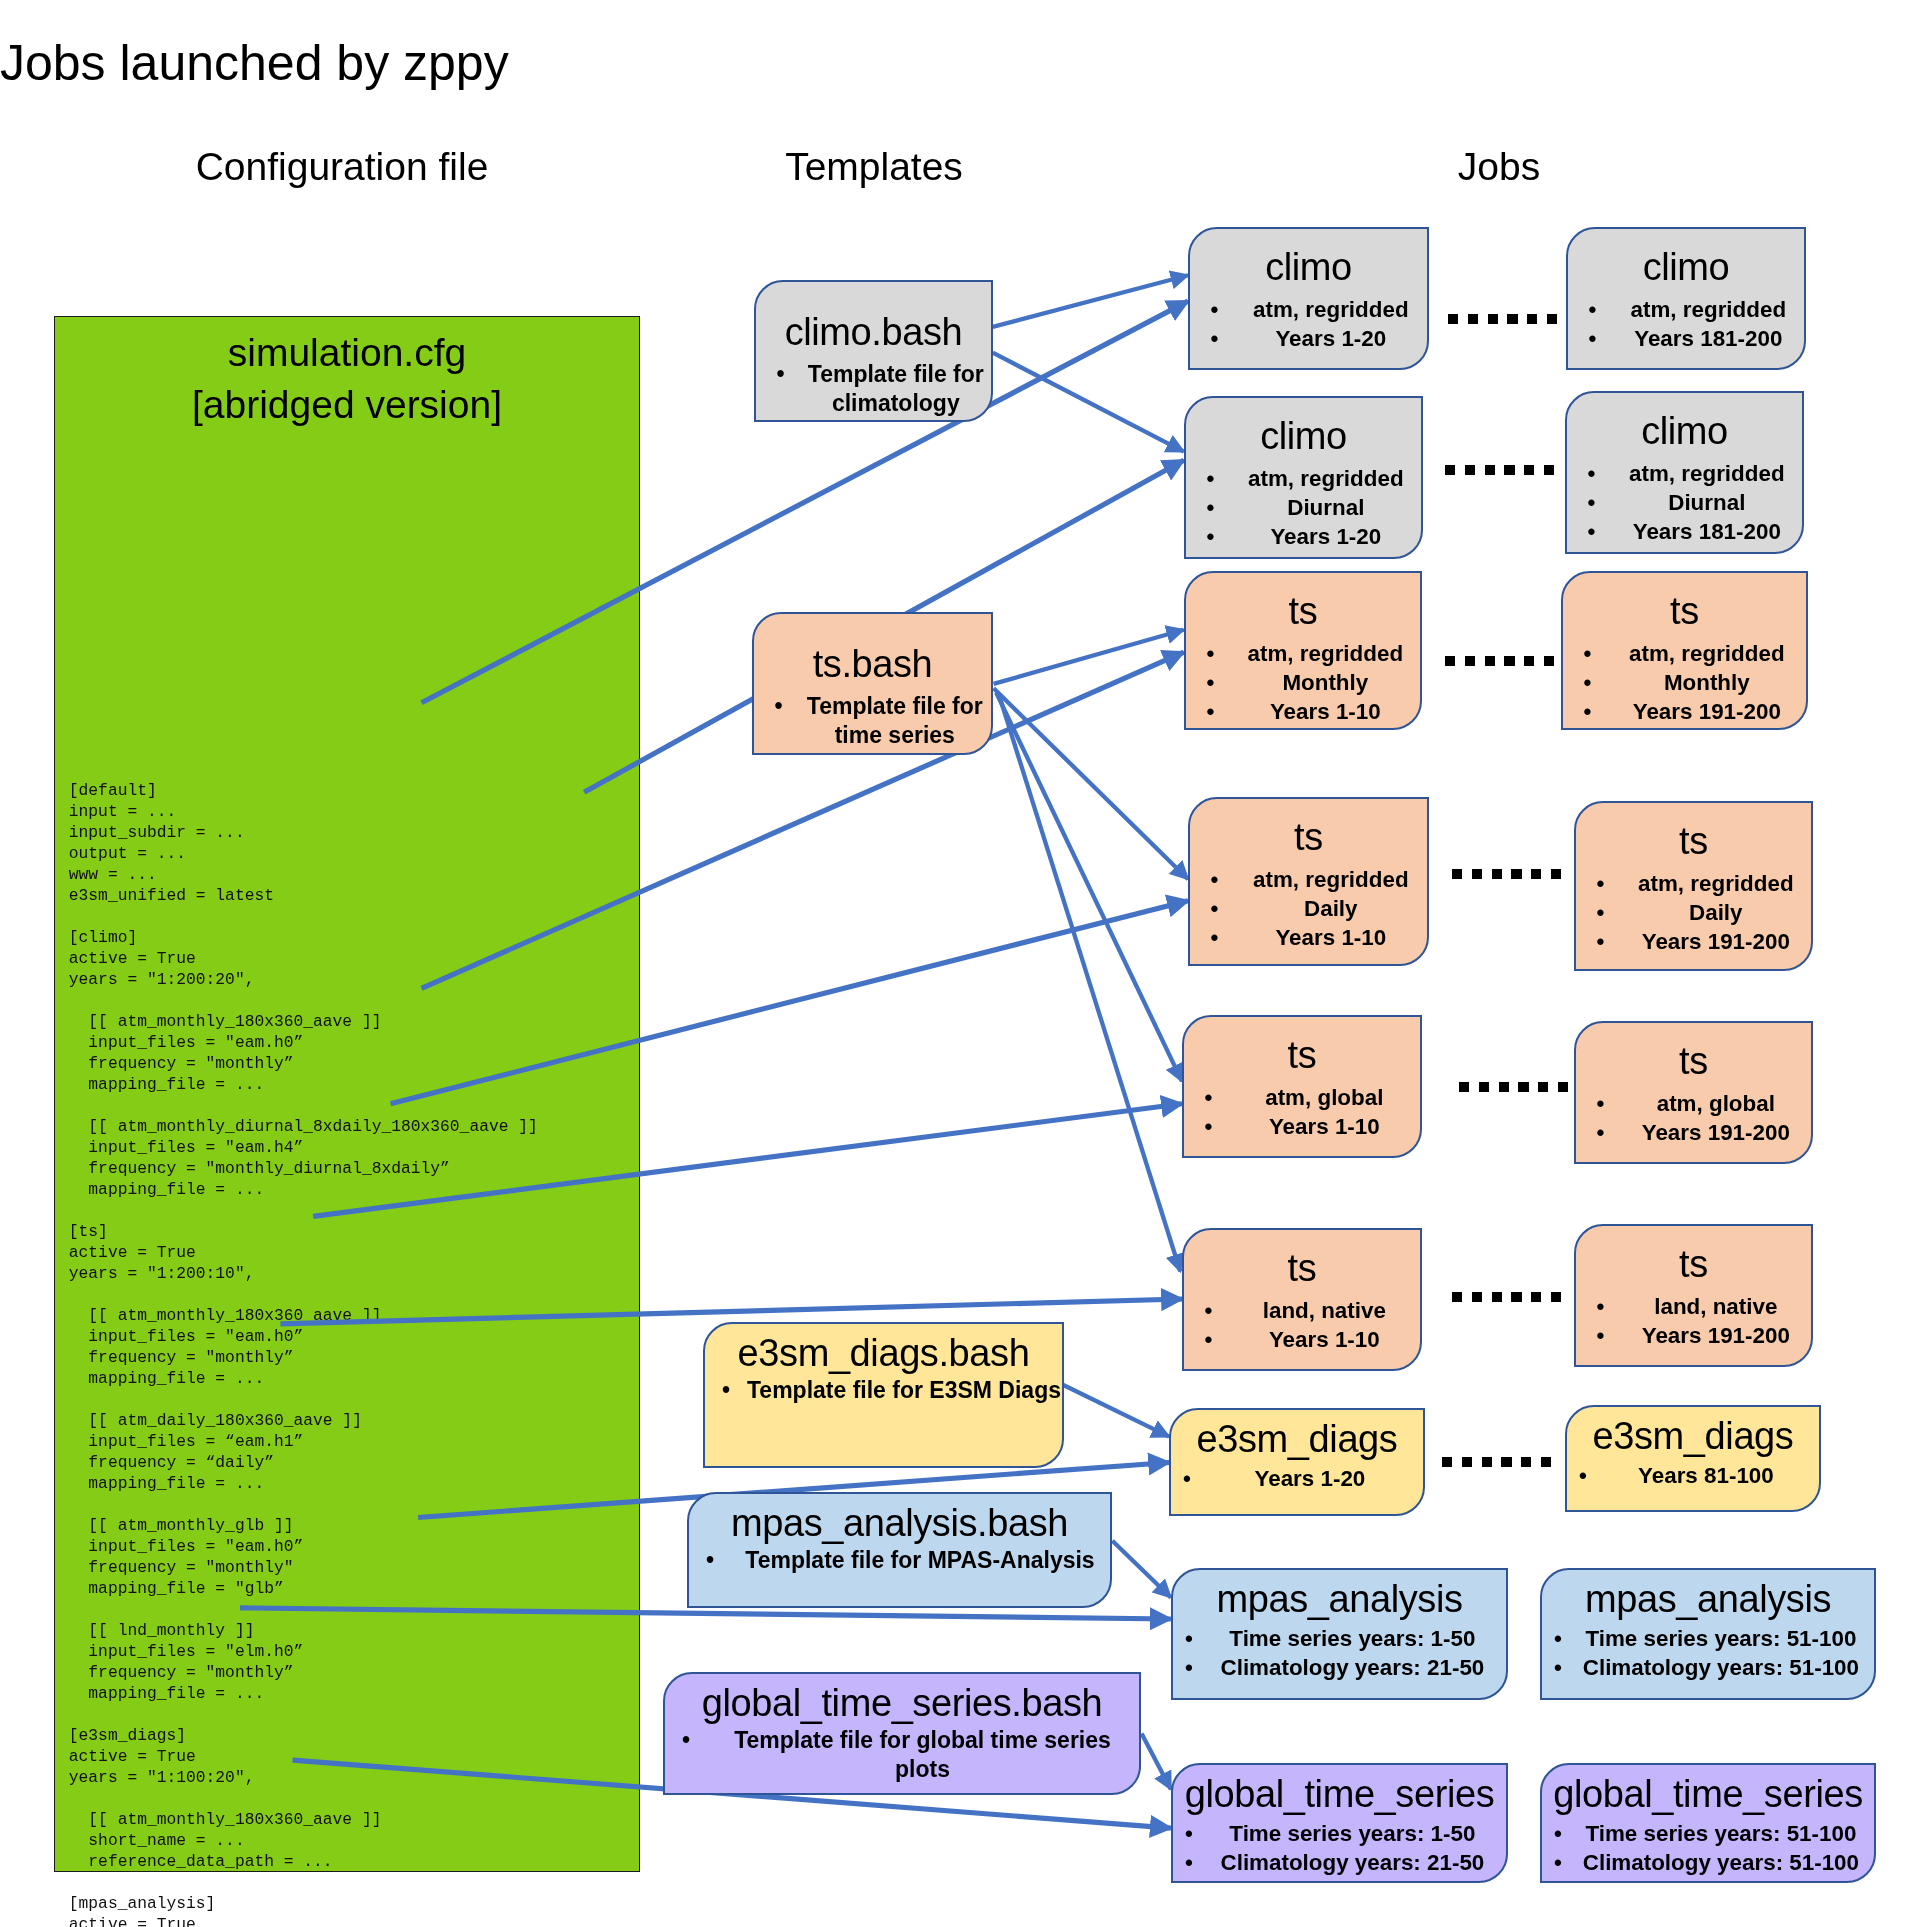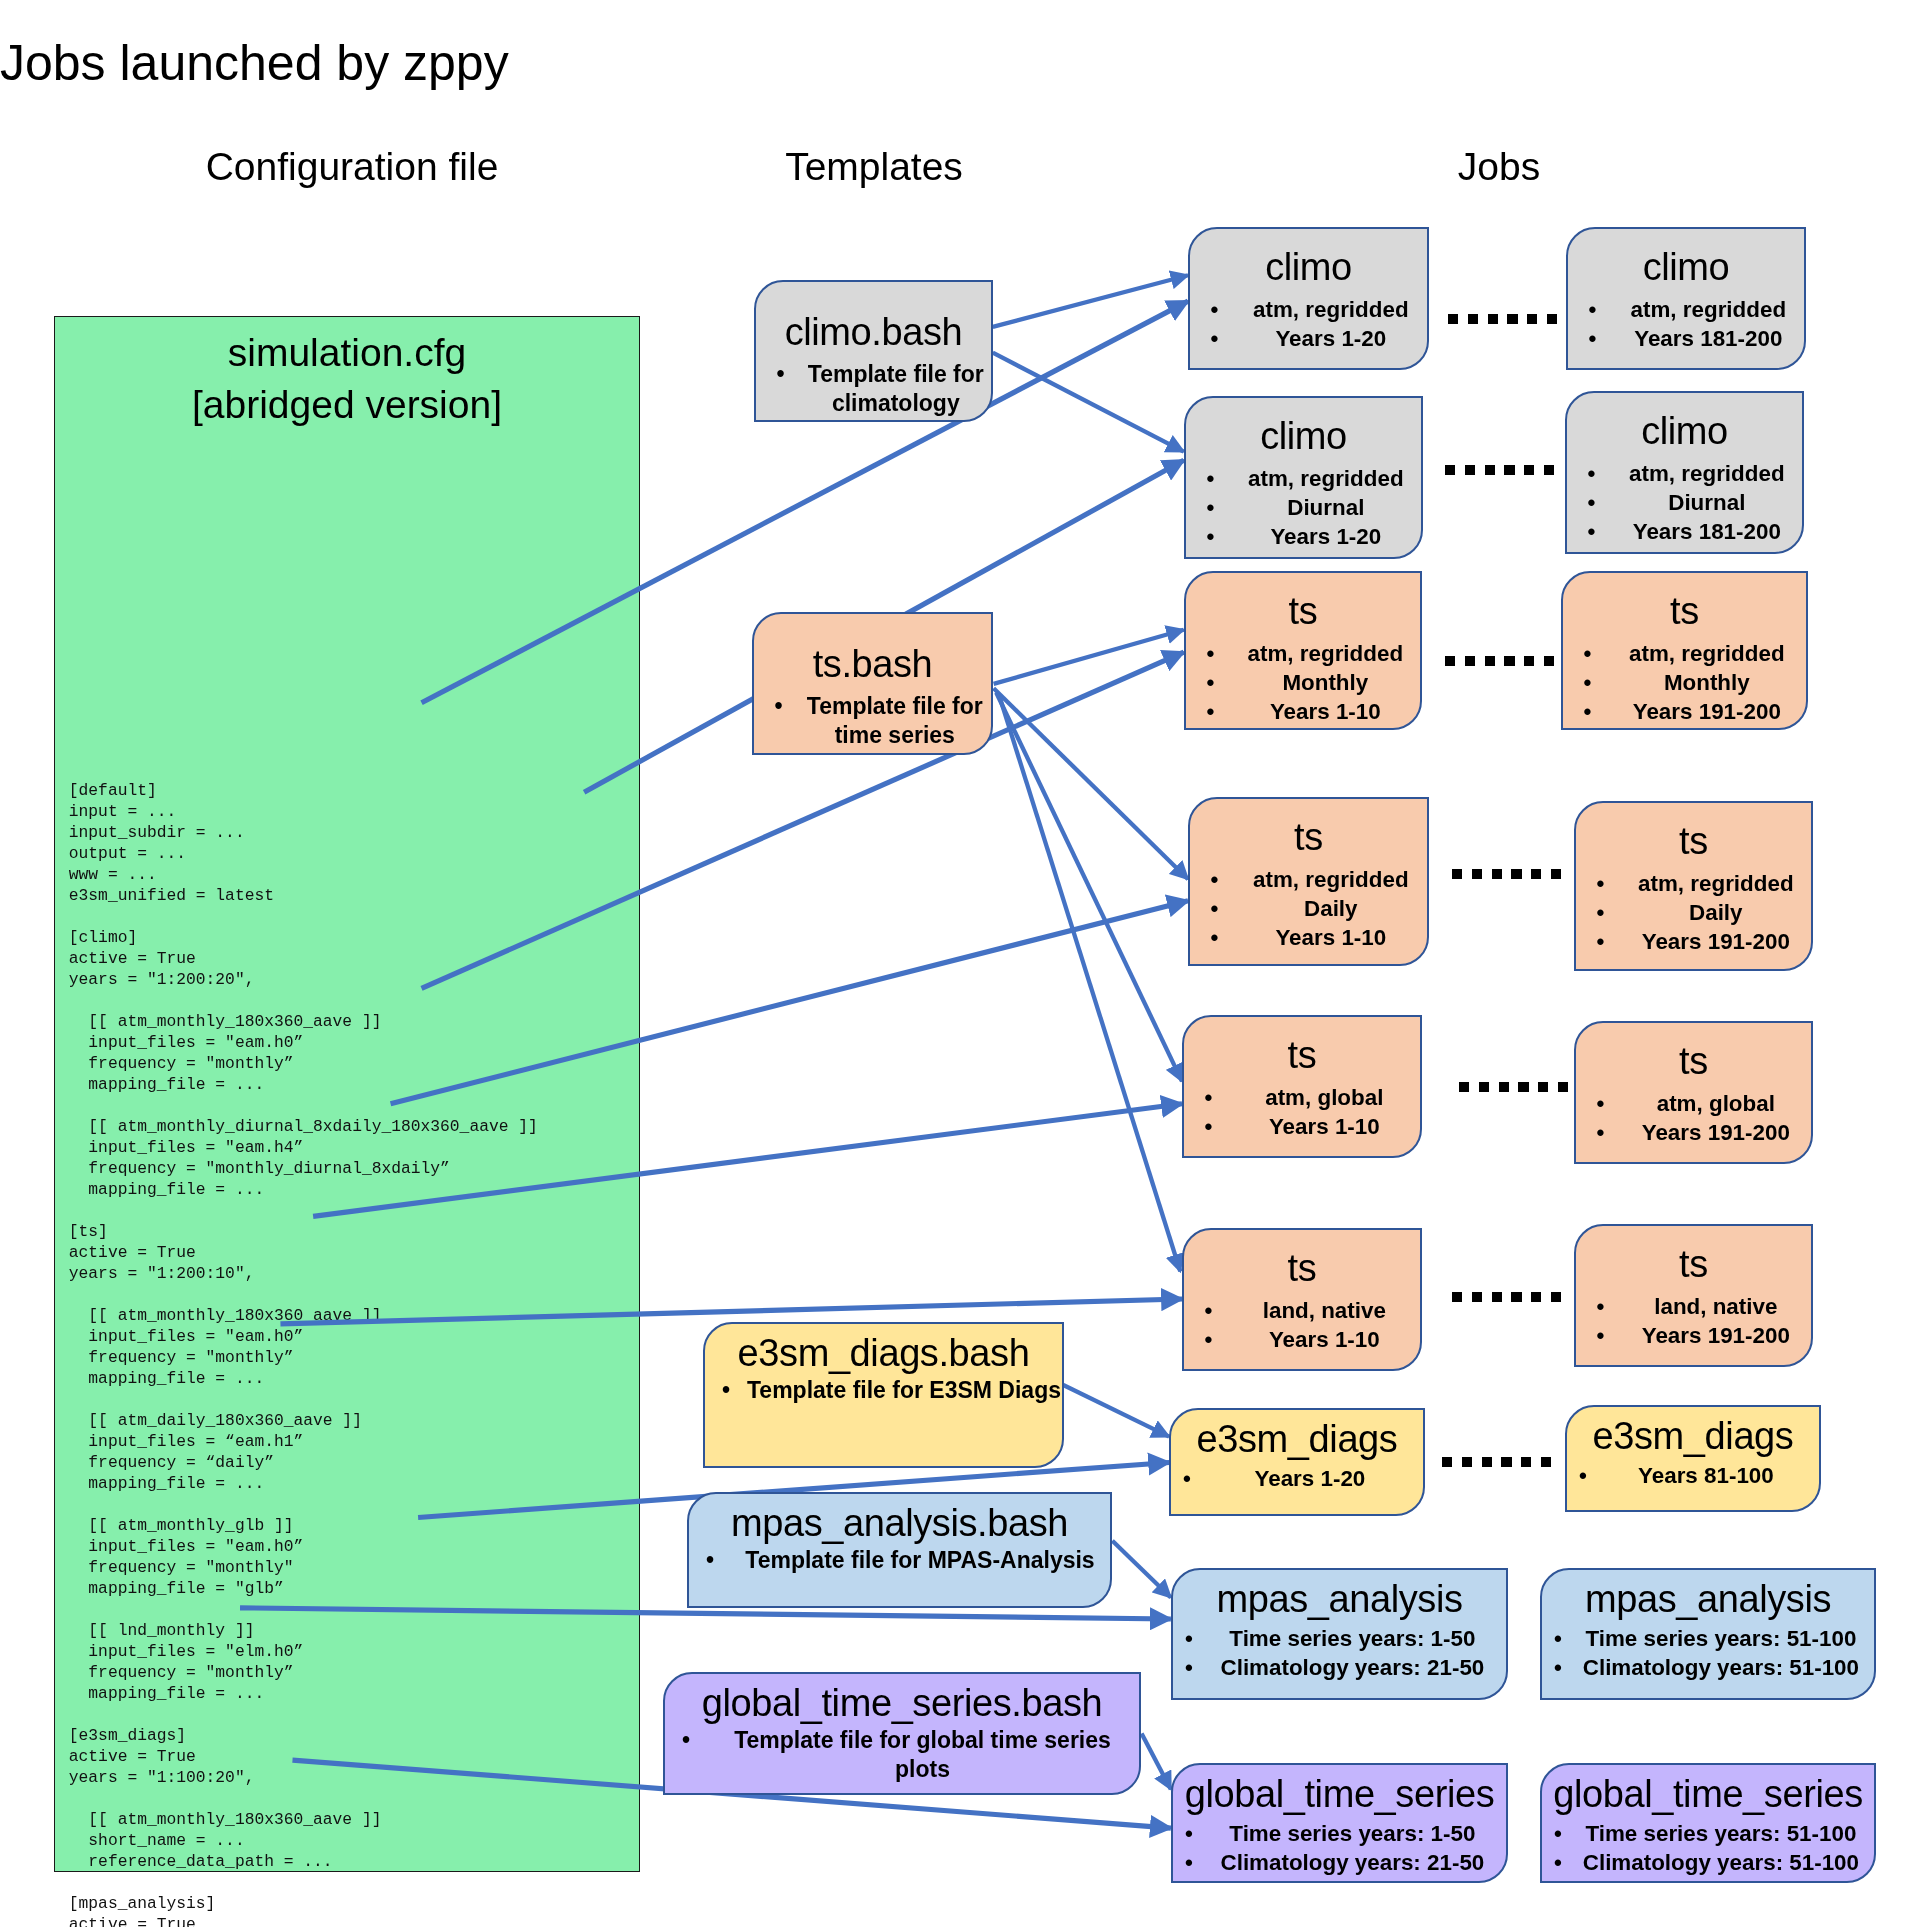--- a/index.html
+++ b/index.html
@@ -2,21 +2,21 @@
 <html style="font-size:13.8px"><head>
 <meta charset="utf-8">
 <style>
   html, body { margin:0; padding:0; background:#ffffff; }
   body { width:1927px; height:1927px; position:relative; overflow:hidden;
          font-family:"Liberation Sans", "DejaVu Sans", sans-serif; color:#000; }
   .title { position:absolute; left:0; width:1927px; top:34px; 
            font-size:50px; font-weight:normal; }
   .colhead { position:absolute; top:145px; font-size:39px; text-align:center; transform:translateX(-50%); white-space:nowrap; }
   .cfg { position:absolute; left:54px; top:316px; width:586px; height:1556px;
-         background:#86efac; border:1.7px solid #1a1a1a; box-sizing:border-box; }
+         background:#84cc16; border:1.7px solid #1a1a1a; box-sizing:border-box; }
   .cfg-title { position:absolute; left:0; width:100%; top:10.3px; text-align:center; font-size:39px; line-height:52px; }
   .cfg-code { position:absolute; left:13.8px; top:463px; margin:0;
               font-family:"Liberation Mono", "DejaVu Sans Mono", monospace; font-size:16.3px; line-height:21px; white-space:pre; color:#111; }
   .code-line { display:block; height:21px; }
   svg#links { position:absolute; left:0; top:0; width:1927px; height:1927px; }
   .box { position:absolute; box-sizing:border-box; border:2.2px solid #2f5597;
          border-radius:29px 0 29px 0; text-align:center; }
   .box .btitle { font-weight:normal; font-size:38px; line-height:45px; margin-top:15.5px; letter-spacing:-0.4px; }
   .box ul { list-style:none; margin:5.2px 0 0 0; padding:0 0 0 20.6px; text-align:center; }
   .box li { font-weight:bold; font-size:22.4px; line-height:29px; position:relative; padding-left:24px; }
@@ -31,21 +31,21 @@
   .compact .btitle { margin-top:6.9px; }
   .compact li { padding-left:13.8px; font-size:22.4px; }
   .compact ul { padding-left:12px; margin-top:1.7px; }
   .dots { position:absolute; height:10.3px; display:flex; gap:9.5px; }
   .dots span { width:10.3px; height:10.3px; background:#000; display:block; }
 </style>
 </head>
 <body>
 
 <div class="title">Jobs launched by zppy</div>
-<div class="colhead" style="left:352px">Configuration file</div>
+<div class="colhead" style="left:342px">Configuration file</div>
 <div class="colhead" style="left:874px">Templates</div>
 <div class="colhead" style="left:1499px">Jobs</div>
 
 <div class="cfg">
   <div class="cfg-title">
     <div>simulation.cfg</div>
     <div>[abridged version]</div>
   </div>
   <div class="cfg-code" id="cfg-code"><span class="code-line">[default]</span><span class="code-line">input = ...</span><span class="code-line">input_subdir = ...</span><span class="code-line">output = ...</span><span class="code-line">www = ...</span><span class="code-line">e3sm_unified = latest</span><span class="code-line"></span><span class="code-line">[climo]</span><span class="code-line">active = True</span><span class="code-line">years = "1:200:20",</span><span class="code-line"></span><span class="code-line">  [[ atm_monthly_180x360_aave ]]</span><span class="code-line">  input_files = "eam.h0”</span><span class="code-line">  frequency = "monthly”</span><span class="code-line">  mapping_file = ...</span><span class="code-line"></span><span class="code-line">  [[ atm_monthly_diurnal_8xdaily_180x360_aave ]]</span><span class="code-line">  input_files = "eam.h4”</span><span class="code-line">  frequency = "monthly_diurnal_8xdaily”</span><span class="code-line">  mapping_file = ...</span><span class="code-line"></span><span class="code-line">[ts]</span><span class="code-line">active = True</span><span class="code-line">years = "1:200:10",</span><span class="code-line"></span><span class="code-line">  [[ atm_monthly_180x360_aave ]]</span><span class="code-line">  input_files = "eam.h0”</span><span class="code-line">  frequency = "monthly”</span><span class="code-line">  mapping_file = ...</span><span class="code-line"></span><span class="code-line">  [[ atm_daily_180x360_aave ]]</span><span class="code-line">  input_files = “eam.h1”</span><span class="code-line">  frequency = “daily”</span><span class="code-line">  mapping_file = ...</span><span class="code-line"></span><span class="code-line">  [[ atm_monthly_glb ]]</span><span class="code-line">  input_files = "eam.h0”</span><span class="code-line">  frequency = "monthly"</span><span class="code-line">  mapping_file = "glb”</span><span class="code-line"></span><span class="code-line">  [[ lnd_monthly ]]</span><span class="code-line">  input_files = "elm.h0”</span><span class="code-line">  frequency = "monthly”</span><span class="code-line">  mapping_file = ...</span><span class="code-line"></span><span class="code-line">[e3sm_diags]</span><span class="code-line">active = True</span><span class="code-line">years = "1:100:20",</span><span class="code-line"></span><span class="code-line">  [[ atm_monthly_180x360_aave ]]</span><span class="code-line">  short_name = ...</span><span class="code-line">  reference_data_path = ...</span><span class="code-line"></span><span class="code-line">[mpas_analysis]</span><span class="code-line">active = True</span><span class="code-line">ts_years = ”1-50”, “51-100”,</span></div>
 </div>

